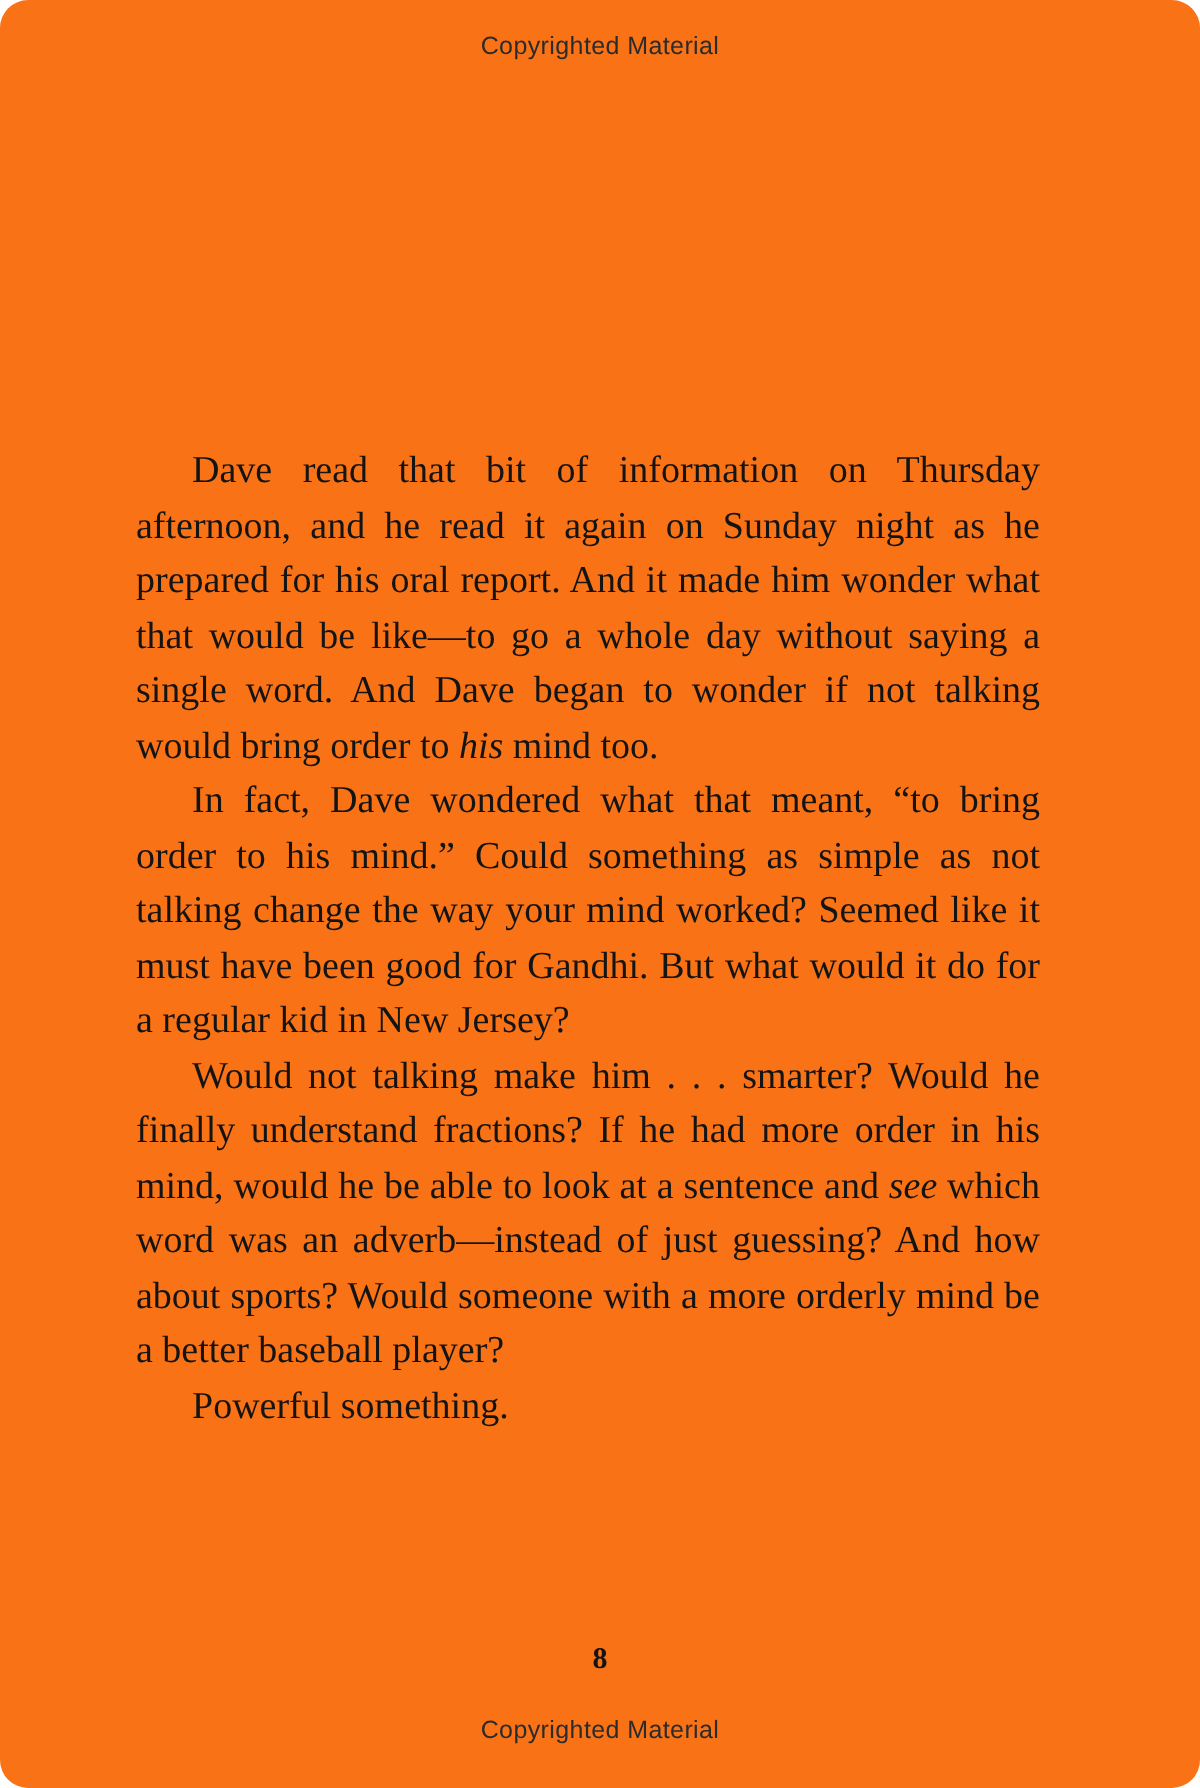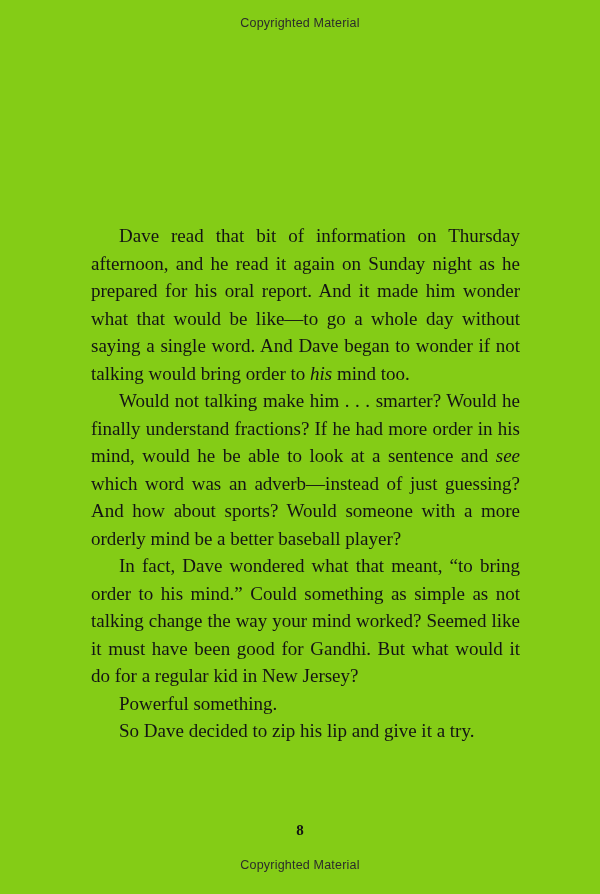--- a/index.html
+++ b/index.html
@@ -4,24 +4,25 @@
 <style>
   html, body {
     margin: 0;
     padding: 0;
     background: #ffffff;
   }
   .page {
     position: relative;
     width: 600px;
     height: 894px;
-    background: #84cc16;
+    background: #f97316;
     color: #1a1a1a;
     font-family: "Liberation Serif", serif;
     overflow: hidden;
+    border-radius: 14px;
   }
   .copyright {
     position: absolute;
     left: 0;
     right: 0;
     text-align: center;
     font-family: "Liberation Sans", sans-serif;
     font-size: 12.5px;
     color: #2b2b2b;
     letter-spacing: 0.2px;
@@ -36,21 +37,21 @@
     font-family: "Liberation Mono", monospace;
     font-size: 15px;
     line-height: 28px;
     font-weight: bold;
     white-space: pre-line;
     color: #141414;
   }
   .body-text {
     position: absolute;
     top: 222px;
-    left: 91px;
+    left: 68px;
     right: 80px;
     font-size: 19px;
     line-height: 27.5px;
     text-align: justify;
     color: #141414;
   }
   .body-text p {
     margin: 0;
     text-indent: 28px;
   }
@@ -71,23 +72,22 @@
 </head>
 <body>
 
 <div class="page">
 
   <div class="copyright top">Copyrighted Material</div>
 
 
   <div class="body-text" id="paragraphs">
       <p><span>Dave read that bit of information on Thursday afternoon, and he read it again on Sunday night as he prepared for his oral report. And it made him wonder what that would be like—to go a whole day without saying a single word. And Dave began to wonder if not talking would bring order to </span><em>his</em><span> mind too.</span></p>
+      <p><span>In fact, Dave wondered what that meant, “to bring order to his mind.” Could something as simple as not talking change the way your mind worked? Seemed like it must have been good for Gandhi. But what would it do for a regular kid in New Jersey?</span></p>
       <p><span>Would not talking make him . . . smarter? Would he finally understand fractions? If he had more order in his mind, would he be able to look at a sentence and </span><em>see</em><span> which word was an adverb—instead of just guessing? And how about sports? Would someone with a more orderly mind be a better baseball player?</span></p>
-      <p><span>In fact, Dave wondered what that meant, “to bring order to his mind.” Could something as simple as not talking change the way your mind worked? Seemed like it must have been good for Gandhi. But what would it do for a regular kid in New Jersey?</span></p>
       <p><span>Powerful something.</span></p>
-      <p><span>So Dave decided to zip his lip and give it a try.</span></p>
     </div>
 
   <div class="page-number">8</div>
 
   <div class="copyright bottom">Copyrighted Material</div>
 
 </div>
 
 </body></html>

